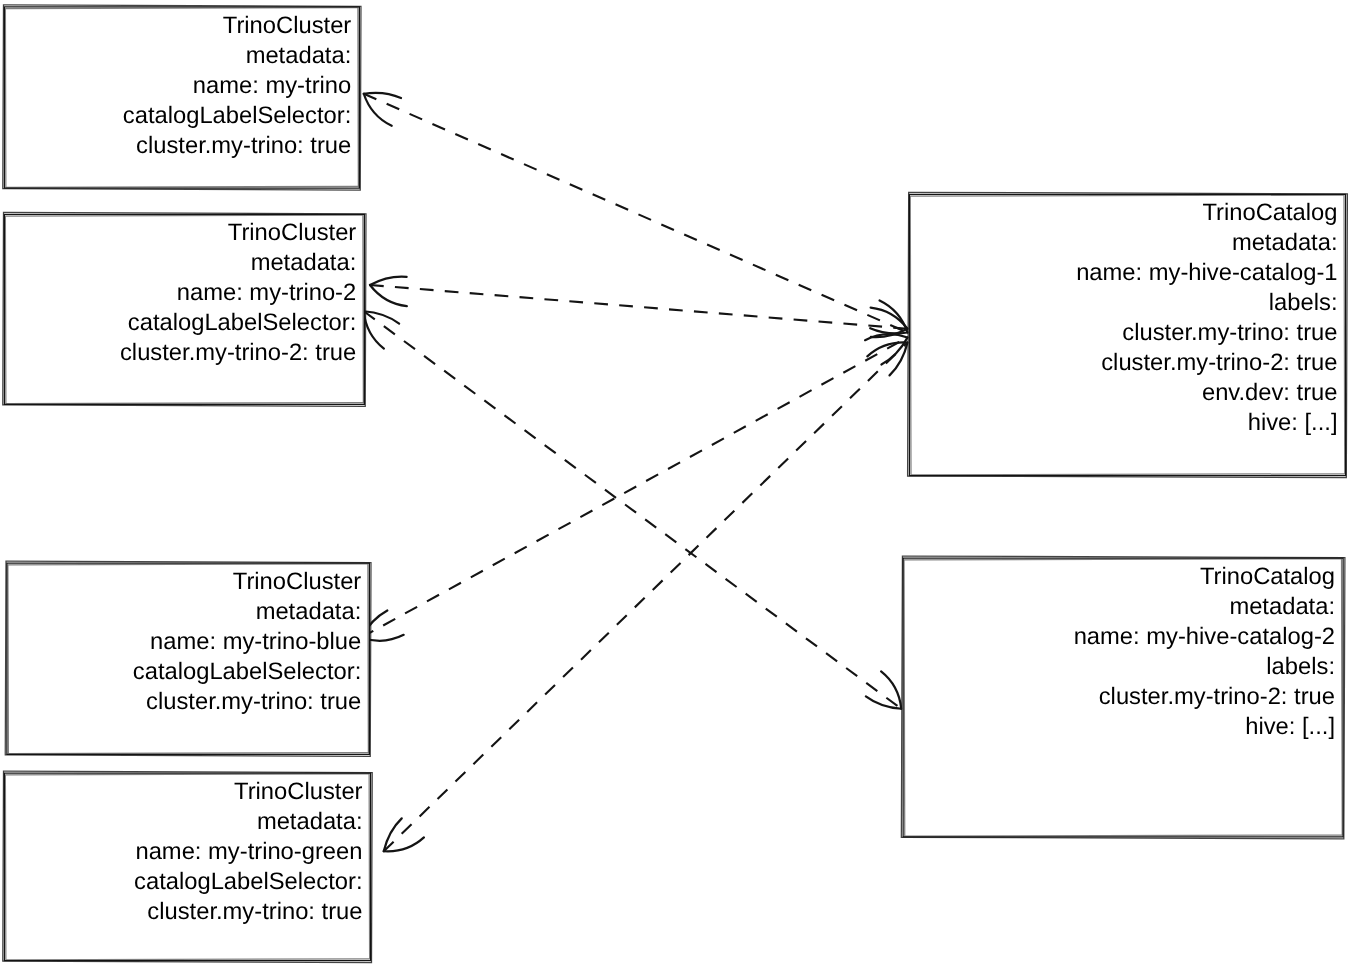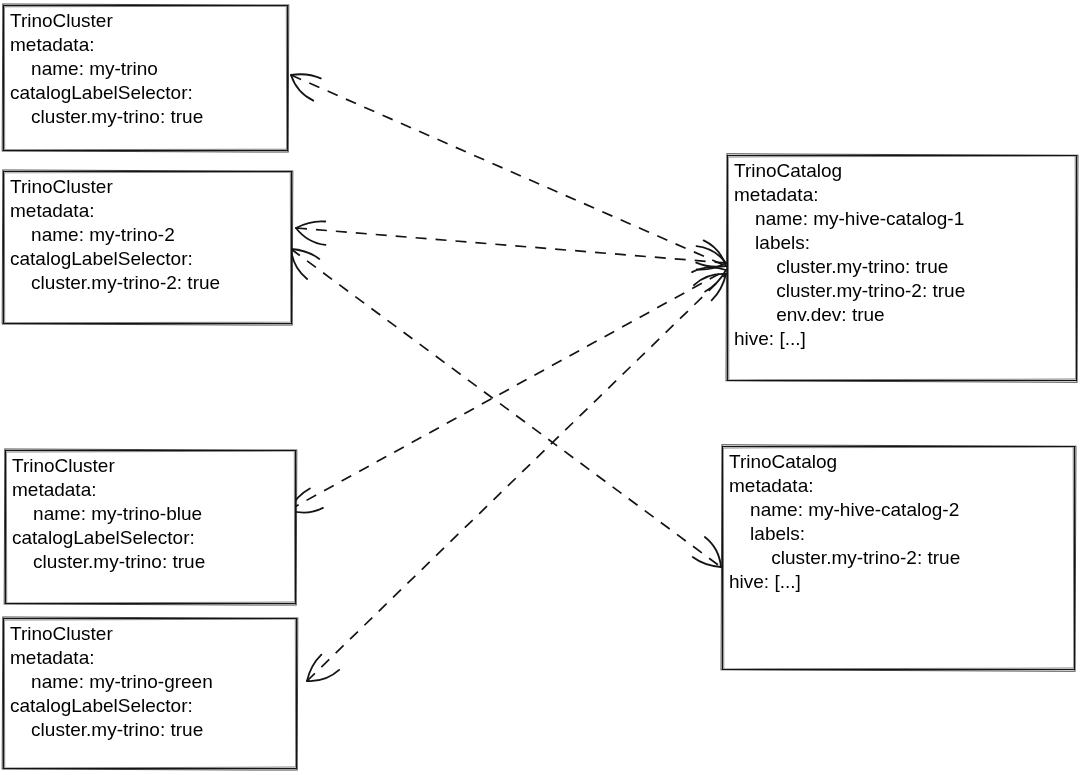--- a/index.html
+++ b/index.html
@@ -7,20 +7,21 @@
     padding: 0;
     background: #ffffff;
   }
   #canvas {
     position: relative;
     width: 1082px;
     height: 775px;
     background: #ffffff;
     overflow: hidden;
     font-family: "Liberation Sans", "DejaVu Sans", sans-serif;
+    text-align: right;
   }
   #edge-layer {
     position: absolute;
     left: 0;
     top: 0;
     width: 1082px;
     height: 775px;
     pointer-events: none;
   }
   .node {

